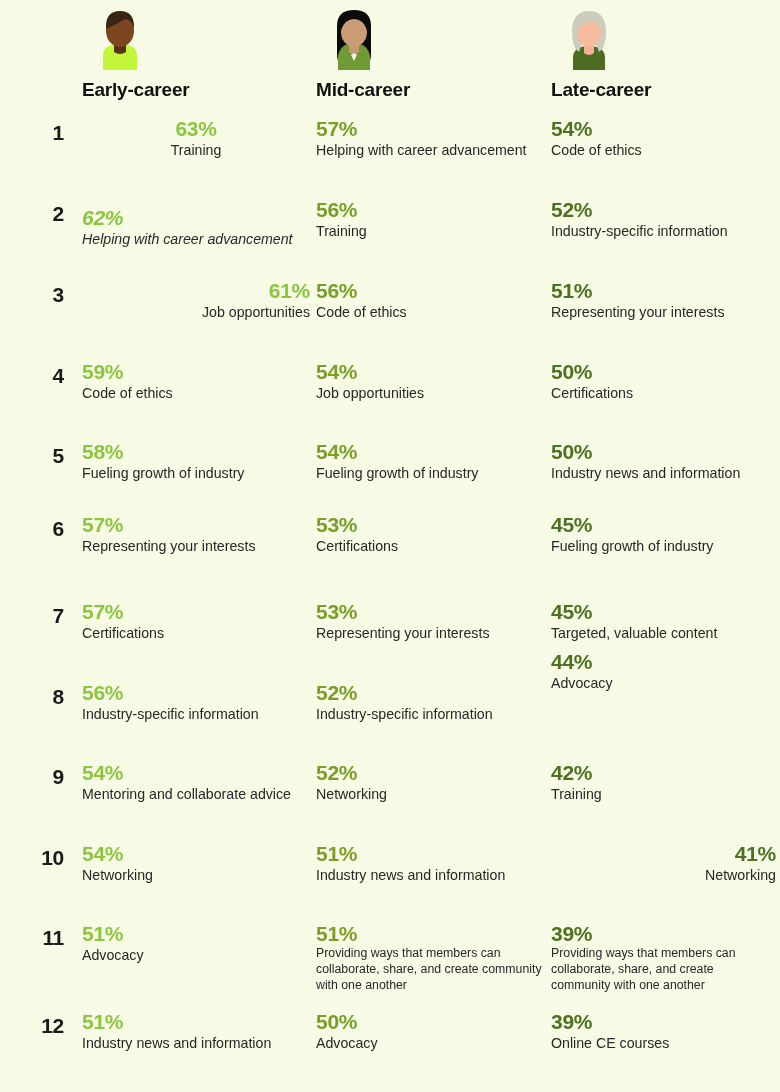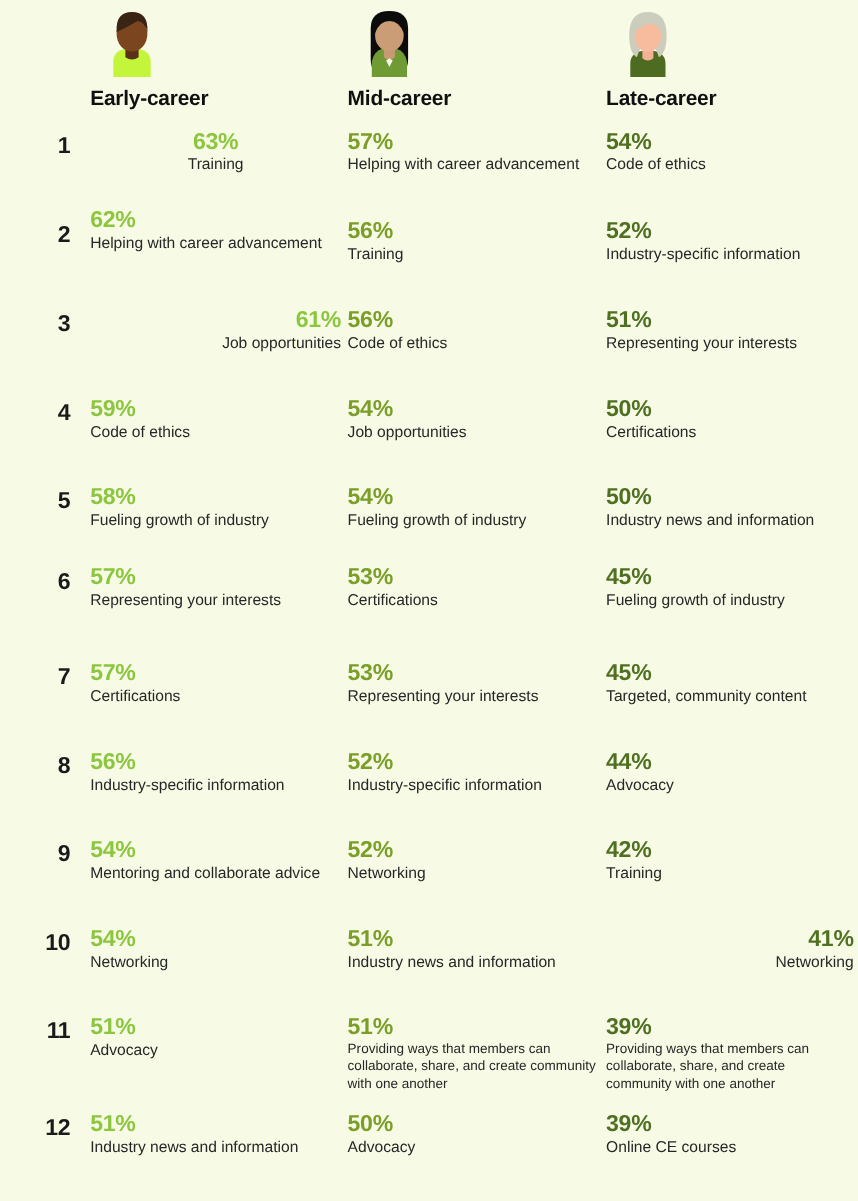--- a/index.html
+++ b/index.html
@@ -126,21 +126,21 @@
         <path d="M24 38 h12 v8 q-6 4 -12 0 z" fill="#5b3018"></path>
         <ellipse cx="30" cy="25" rx="14" ry="16" fill="#7b451f"></ellipse>
         <path d="M16 23 q-1 -18 14 -18 q15 0 14 18 q-2 -9 -9 -10 q-8 5 -19 10 z" fill="#3a2414"></path>
       </svg>
     </div>
     <div class="col-heading">Early-career</div>
   <div class="entry" style="top: 118px; text-align: center;">
         <div class="pct">63%</div>
         <div class="label">Training</div>
       </div>
-      <div class="entry" style="top: 189px;">
+      <div class="entry" style="top: 207px; font-style: italic;">
         <div class="pct">62%</div>
         <div class="label">Helping with career advancement</div>
       </div>
       <div class="entry" style="top: 280px; text-align: right;">
         <div class="pct">61%</div>
         <div class="label">Job opportunities</div>
       </div>
       <div class="entry" style="top: 361px;">
         <div class="pct">59%</div>
         <div class="label">Code of ethics</div>
@@ -271,23 +271,23 @@
       <div class="entry" style="top: 441px;">
         <div class="pct">50%</div>
         <div class="label">Industry news and information</div>
       </div>
       <div class="entry" style="top: 514px;">
         <div class="pct">45%</div>
         <div class="label">Fueling growth of industry</div>
       </div>
       <div class="entry" style="top: 601px;">
         <div class="pct">45%</div>
-        <div class="label">Targeted, community content</div>
-      </div>
-      <div class="entry" style="top: 682px;">
+        <div class="label">Targeted, valuable content</div>
+      </div>
+      <div class="entry" style="top: 651px;">
         <div class="pct">44%</div>
         <div class="label">Advocacy</div>
       </div>
       <div class="entry" style="top: 762px;">
         <div class="pct">42%</div>
         <div class="label">Training</div>
       </div>
       <div class="entry" style="top: 843px; text-align: right;">
         <div class="pct">41%</div>
         <div class="label">Networking</div>

